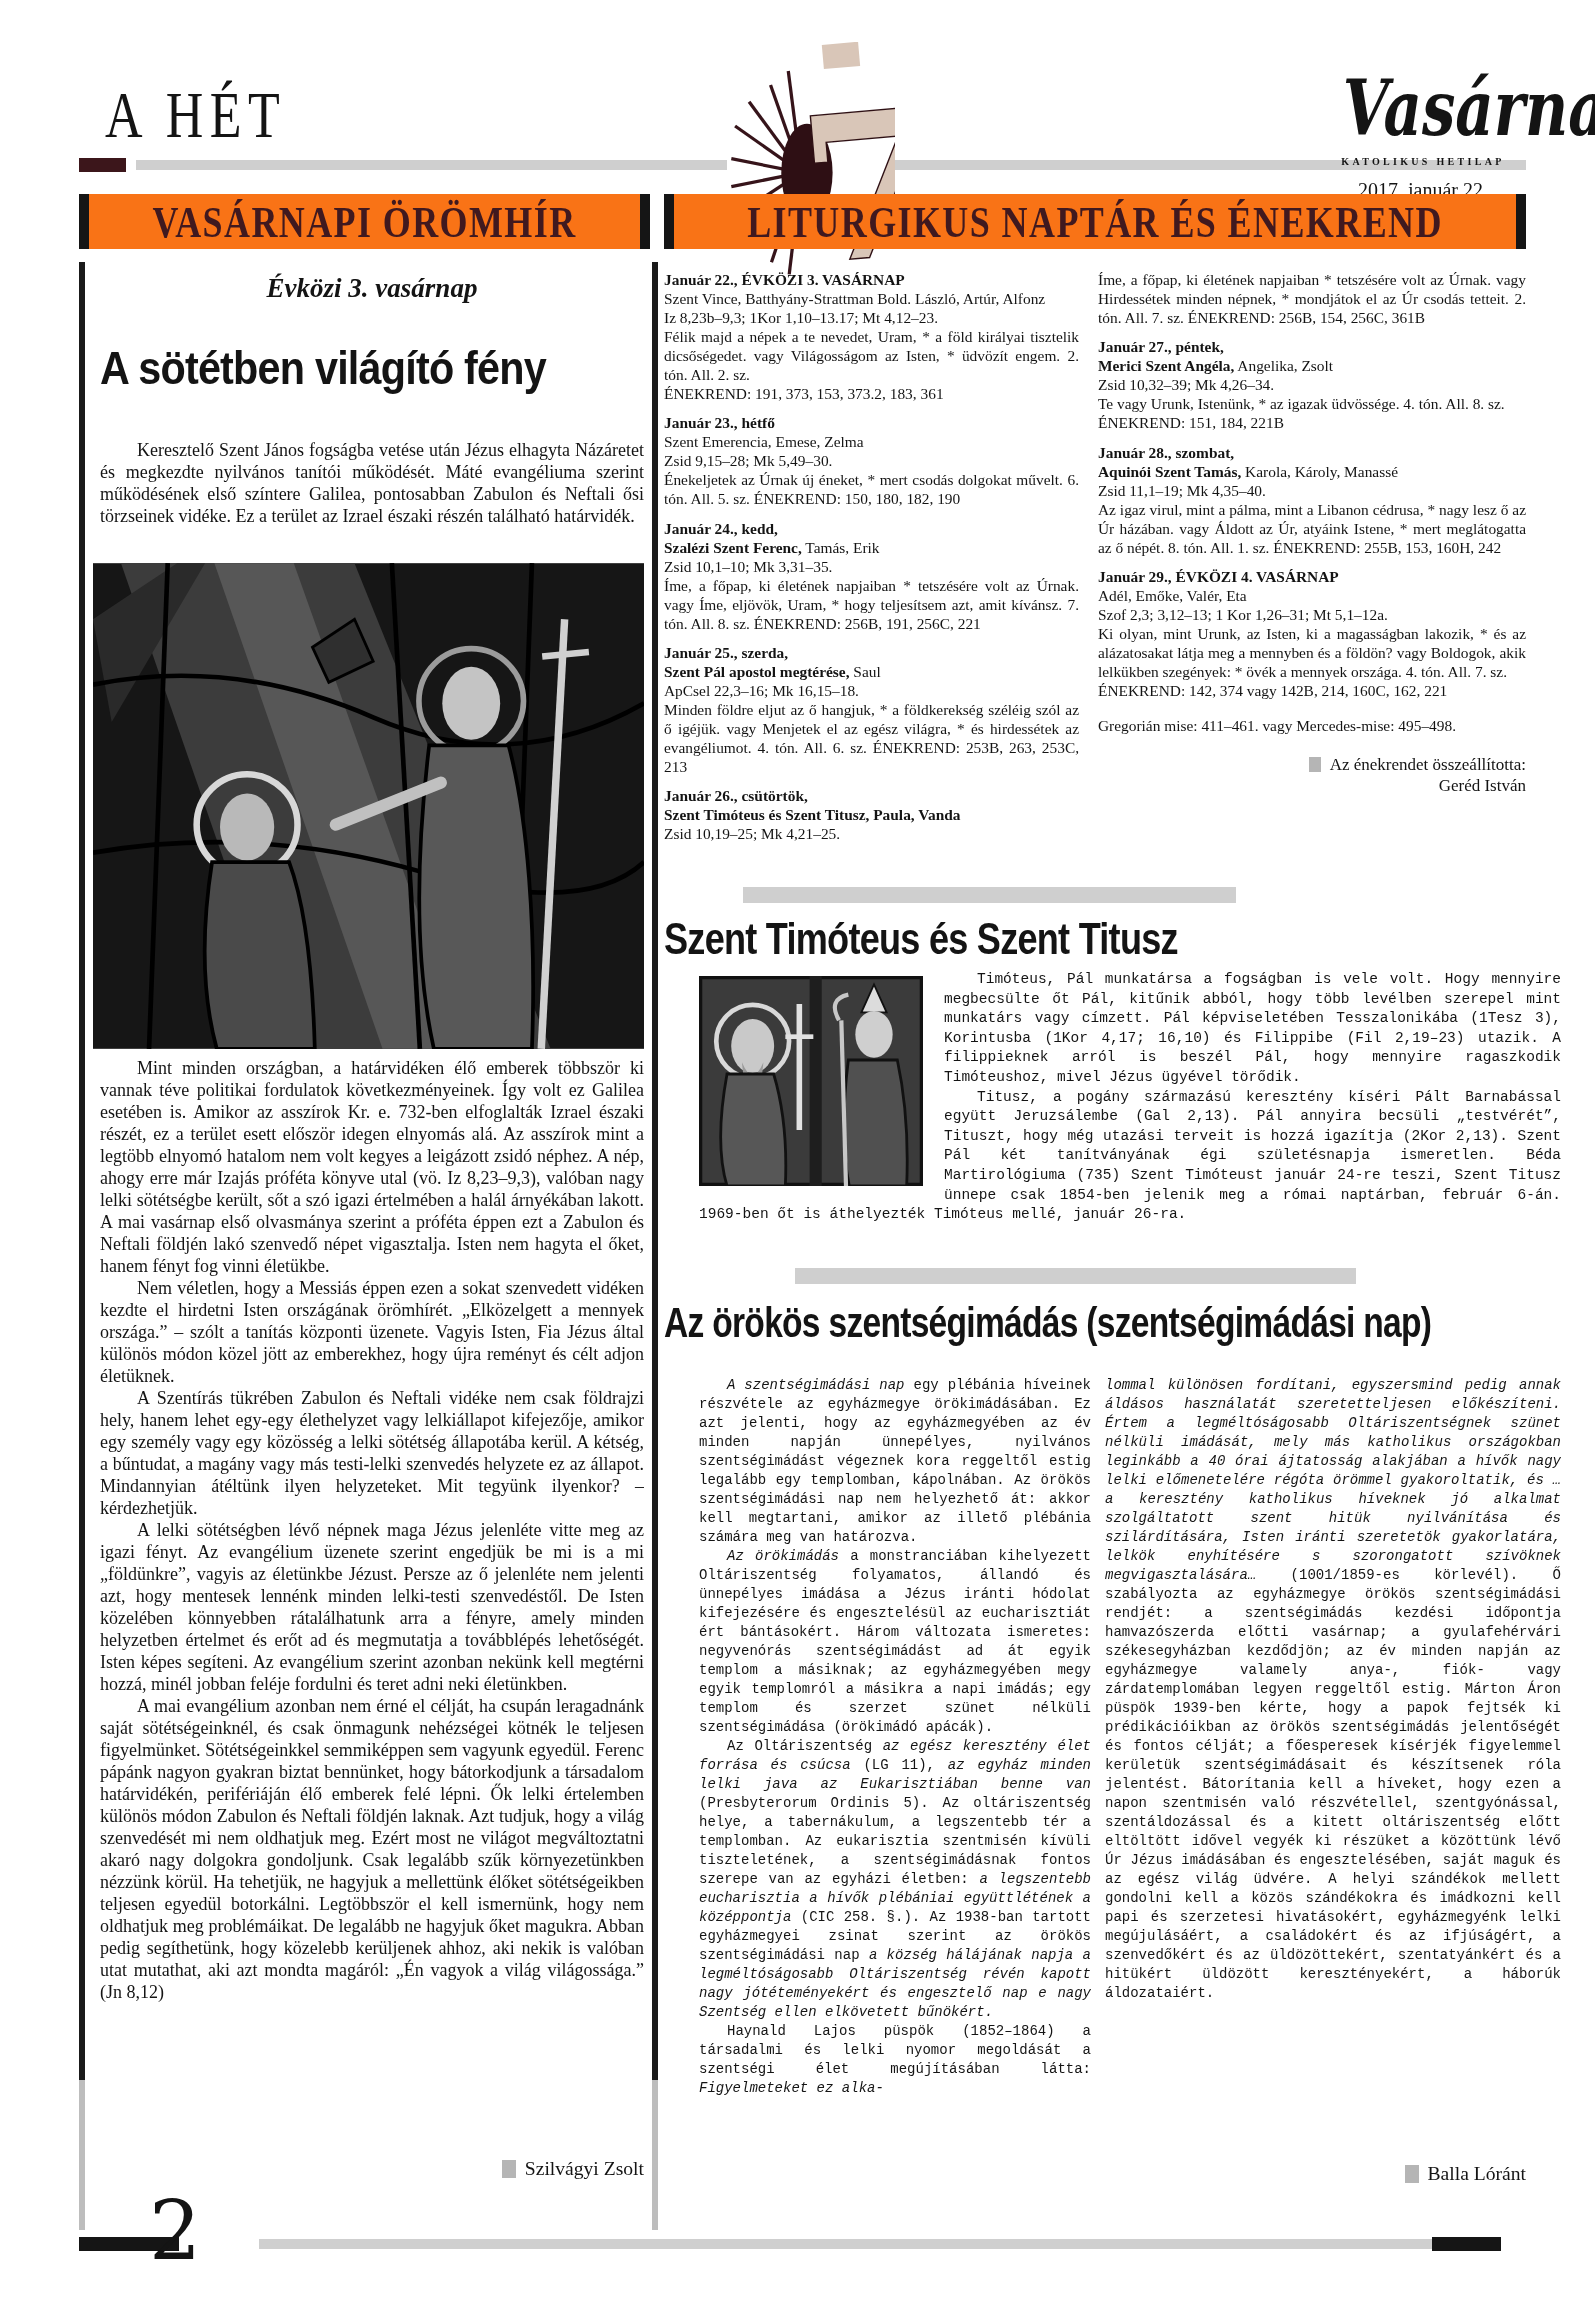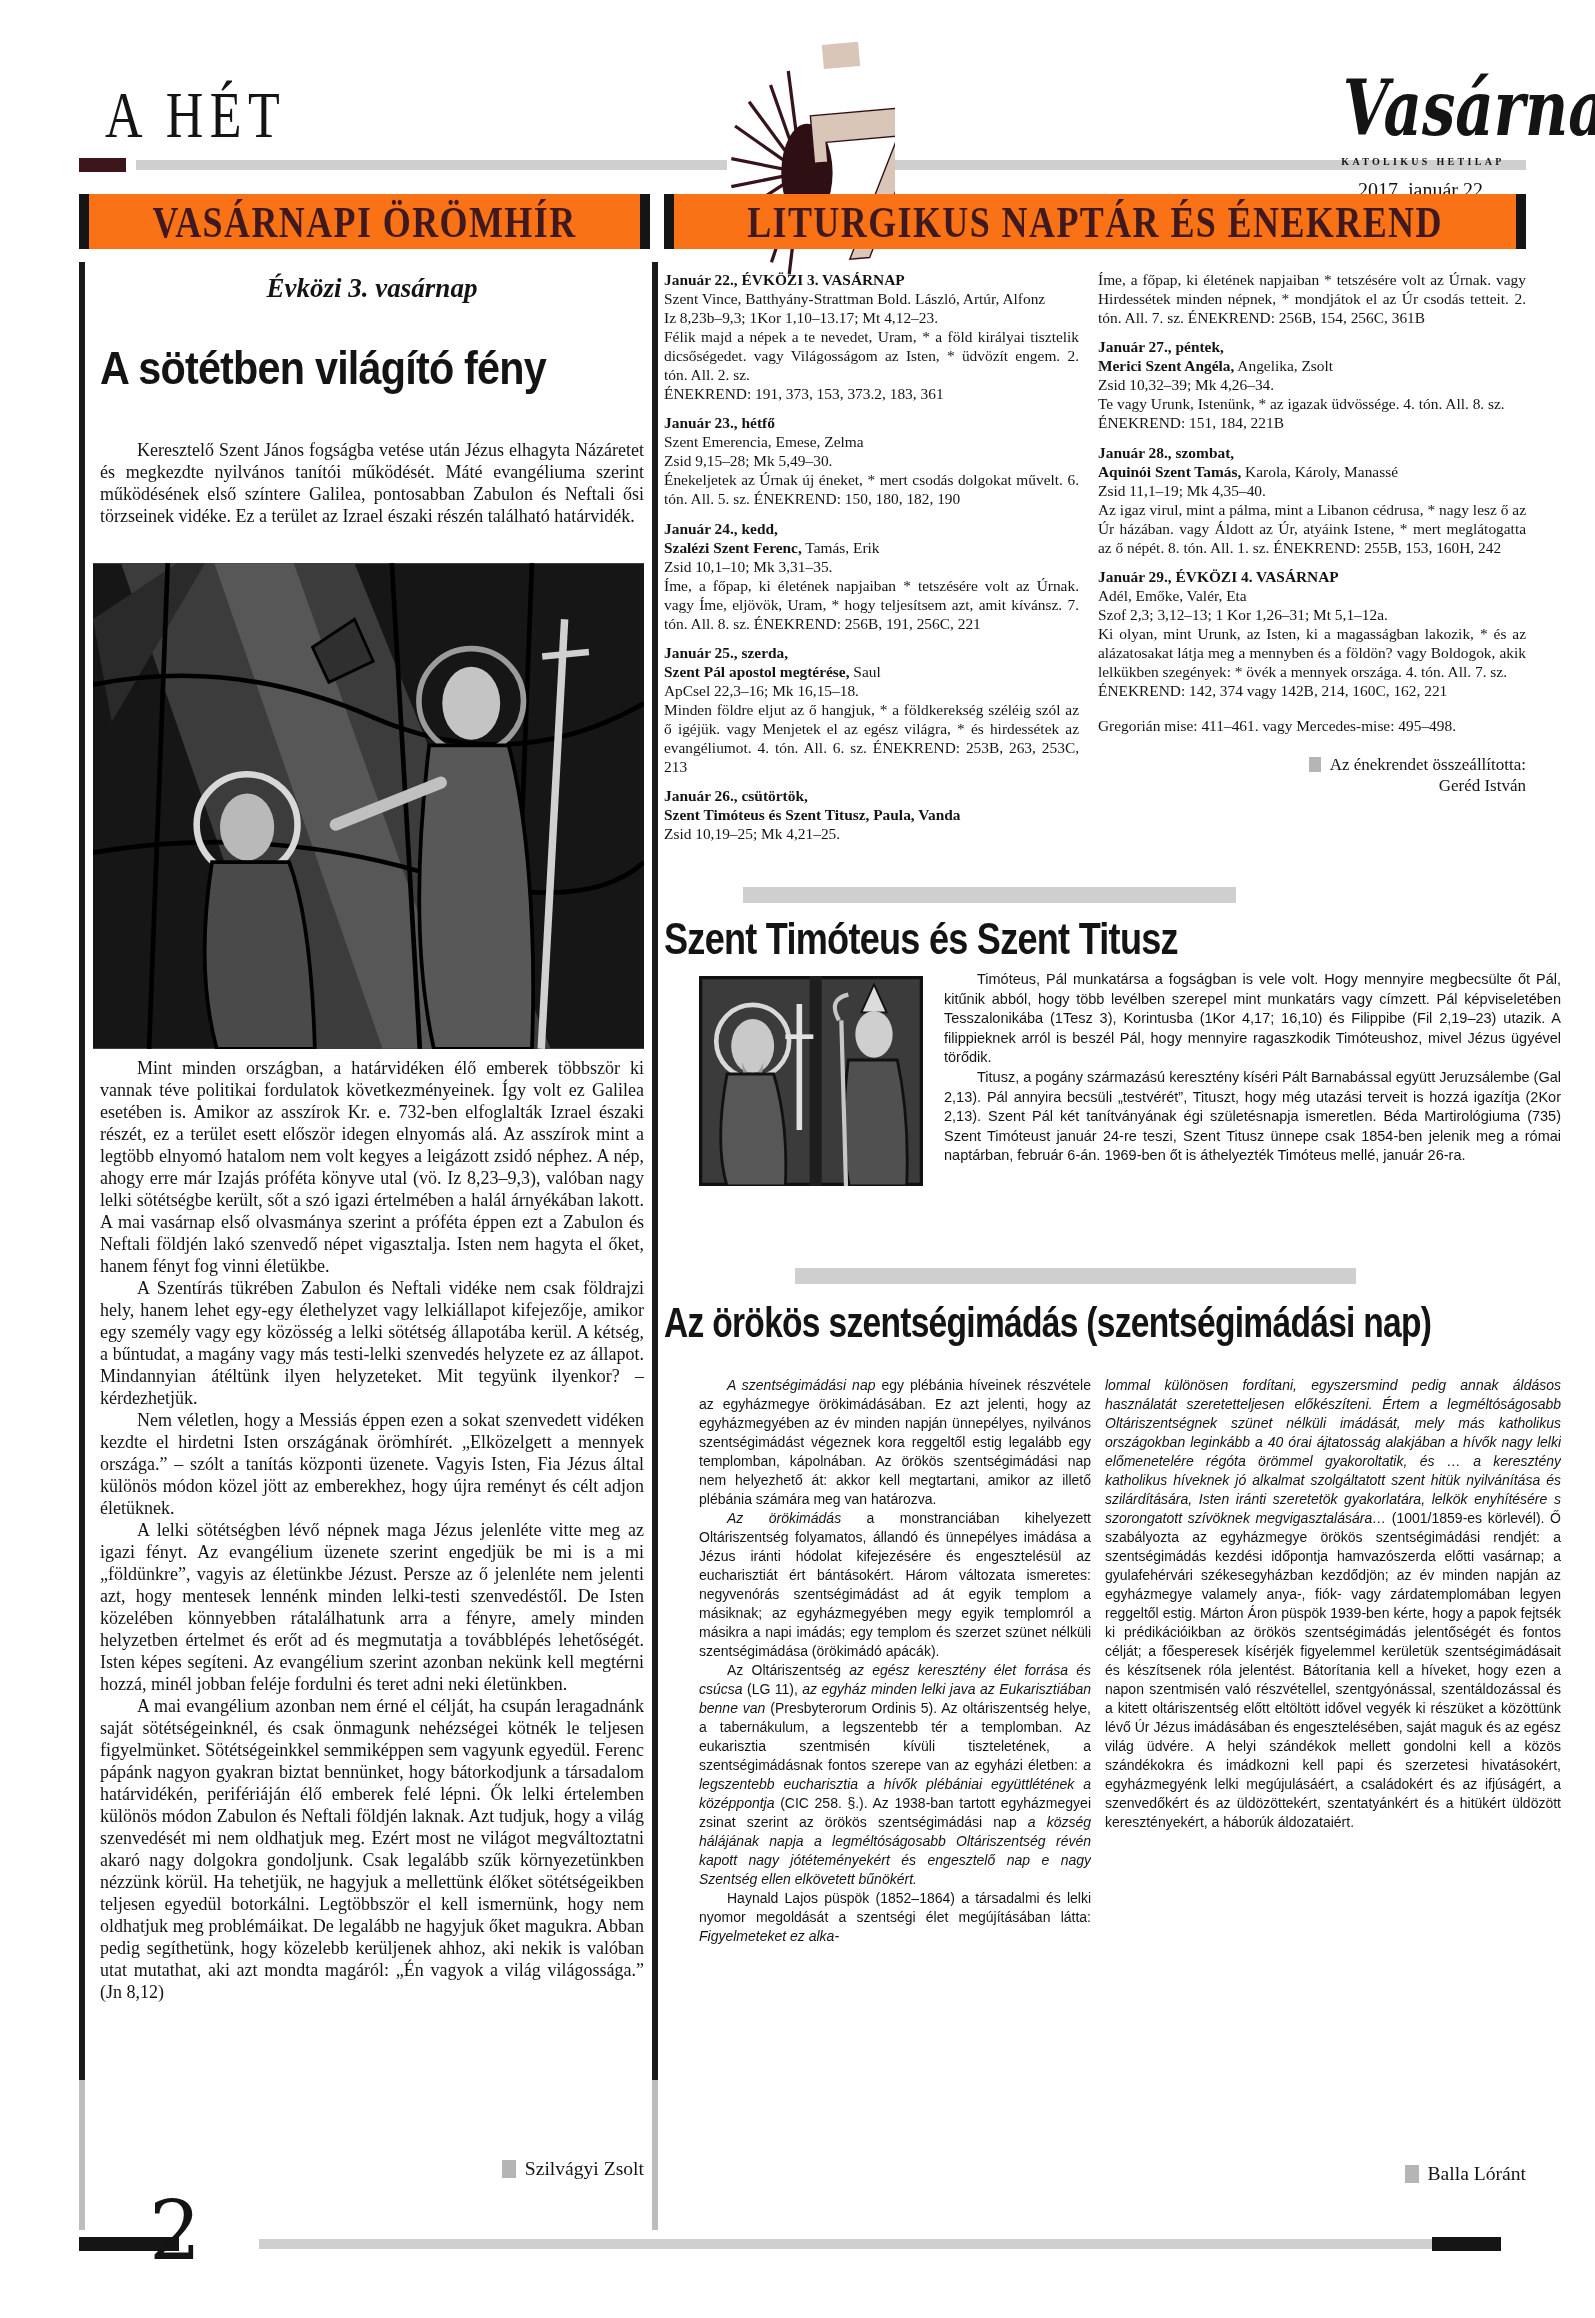--- a/index.html
+++ b/index.html
@@ -28,21 +28,21 @@
   .headline>span{display:inline-block;transform:scaleX(.82);transform-origin:left center;letter-spacing:-0.9px;}
   .kicker{font-size:27px;font-weight:bold;font-style:italic;text-align:center;}
   
   .body-col p{margin:0;text-indent:37px;text-align:justify;}
   .gospel{font-size:18px;line-height:22px;}
   .cal{font-size:15.4px;line-height:19px;}
   .cal-entry{margin-bottom:10.3px;text-align:justify;}
   .cal-h{font-weight:bold;}
   .b{font-weight:bold;}
   .it{font-style:italic;}
-  .wide-serif{font-family:Liberation Sans, sans-serif;padding-left:35px;}
+  .wide-serif{font-family:Liberation Mono, monospace;padding-left:35px;}
   .timo-body{font-size:14.5px;line-height:19.6px;text-align:justify;}
   .timo-body p{margin:0;text-indent:33px;}
   .ador{font-size:14px;line-height:19px;}
   .ador p{margin:0;text-indent:28px;text-align:justify;}
   .sig{text-align:right;font-size:19.6px;}
   .sig-square{display:inline-block;width:14px;height:18px;background:#b5b5b5;vertical-align:-2.8px;margin-right:8.4px;}
   .credit{text-align:right;font-size:17px;line-height:21.5px;}
   .pageno{font-family:"DejaVu Serif",serif;font-size:82px;line-height:1;}
 </style>
 </head>
@@ -121,22 +121,22 @@
     <circle cx="810" cy="295" r="112" fill="none" stroke="#9b9b9b" stroke-width="12"></circle>
     <path d="M720,390 C690,640 690,860 730,1040 L940,1040 C950,780 930,540 890,390 Z" fill="#585858" stroke="#000" stroke-width="8"></path>
     <path d="M745,470 L520,560" stroke="#c0c0c0" stroke-width="26" stroke-linecap="round"></path>
     <line x1="1010" y1="120" x2="960" y2="1040" stroke="#d0d0d0" stroke-width="16"></line>
     <line x1="962" y1="200" x2="1062" y2="190" stroke="#d0d0d0" stroke-width="14"></line>
     <polygon points="470,180 560,120 600,210 505,255" fill="#2f2f2f" stroke="#000" stroke-width="6"></polygon>
   </svg>
 
   <div class="abs body-col gospel" style="left:100px;top:1057px;width:544px;height:1075px;overflow:hidden;">
     <p>Mint minden országban, a határvidéken élő emberek többször ki vannak téve politikai fordulatok következményeinek. Így volt ez Galilea esetében is. Amikor az asszírok Kr. e. 732-ben elfoglalták Izrael északi részét, ez a terület esett először idegen elnyomás alá. Az asszírok mint a legtöbb elnyomó hatalom nem volt kegyes a leigázott zsidó néphez. A nép, ahogy erre már Izajás próféta könyve utal (vö. Iz 8,23–9,3), valóban nagy lelki sötétségbe került, sőt a szó igazi értelmében a halál árnyékában lakott. A mai vasárnap első olvasmánya szerint a próféta éppen ezt a Zabulon és Neftali földjén lakó szenvedő népet vigasztalja. Isten nem hagyta el őket, hanem fényt fog vinni életükbe.</p>
+    <p>Nem véletlen, hogy a Messiás éppen ezen a sokat szenvedett vidéken kezdte el hirdetni Isten országának örömhírét. „Elközelgett a mennyek országa.” – szólt a tanítás központi üzenete. Vagyis Isten, Fia Jézus által különös módon közel jött az emberekhez, hogy újra reményt és célt adjon életüknek.</p>
     <p>A Szentírás tükrében Zabulon és Neftali vidéke nem csak földrajzi hely, hanem lehet egy-egy élethelyzet vagy lelkiállapot kifejezője, amikor egy személy vagy egy közösség a lelki sötétség állapotába kerül. A kétség, a bűntudat, a magány vagy más testi-lelki szenvedés helyzete ez az állapot. Mindannyian átéltünk ilyen helyzeteket. Mit tegyünk ilyenkor? – kérdezhetjük.</p>
-    <p>Nem véletlen, hogy a Messiás éppen ezen a sokat szenvedett vidéken kezdte el hirdetni Isten országának örömhírét. „Elközelgett a mennyek országa.” – szólt a tanítás központi üzenete. Vagyis Isten, Fia Jézus által különös módon közel jött az emberekhez, hogy újra reményt és célt adjon életüknek.</p>
     <p>A lelki sötétségben lévő népnek maga Jézus jelenléte vitte meg az igazi fényt. Az evangélium üzenete szerint engedjük be mi is a mi „földünkre”, vagyis az életünkbe Jézust. Persze az ő jelenléte nem jelenti azt, hogy mentesek lennénk minden lelki-testi szenvedéstől. De Isten közelében könnyebben rátalálhatunk arra a fényre, amely minden helyzetben értelmet és erőt ad és megmutatja a továbblépés lehetőségét. Isten képes segíteni. Az evangélium szerint azonban nekünk kell megtérni hozzá, minél jobban feléje fordulni és teret adni neki életünkben.</p>
     <p>A mai evangélium azonban nem érné el célját, ha csupán leragadnánk saját sötétségeinknél, és csak önmagunk nehézségei kötnék le teljesen figyelmünket. Sötétségeinkkel semmiképpen sem vagyunk egyedül. Ferenc pápánk nagyon gyakran biztat bennünket, hogy bátorkodjunk a társadalom határvidékén, perifériáján élő emberek felé lépni. Ők lelki értelemben különös módon Zabulon és Neftali földjén laknak. Azt tudjuk, hogy a világ szenvedését mi nem oldhatjuk meg. Ezért most ne világot megváltoztatni akaró nagy dolgokra gondoljunk. Csak legalább szűk környezetünkben nézzünk körül. Ha tehetjük, ne hagyjuk a mellettünk élőket sötétségeikben teljesen egyedül botorkálni. Legtöbbször el kell ismernünk, hogy nem oldhatjuk meg problémáikat. De legalább ne hagyjuk őket magukra. Abban pedig segíthetünk, hogy közelebb kerüljenek ahhoz, aki nekik is valóban utat mutathat, aki azt mondta magáról: „Én vagyok a világ világossága.” (Jn 8,12)</p>
   </div>
 
   <div class="abs sig" style="left:100px;top:2158px;width:544px;">
     <span class="sig-square"></span><span>Szilvágyi Zsolt</span>
   </div>
 
   <div class="abs cal" style="left:664px;top:270px;width:415px;">
 

